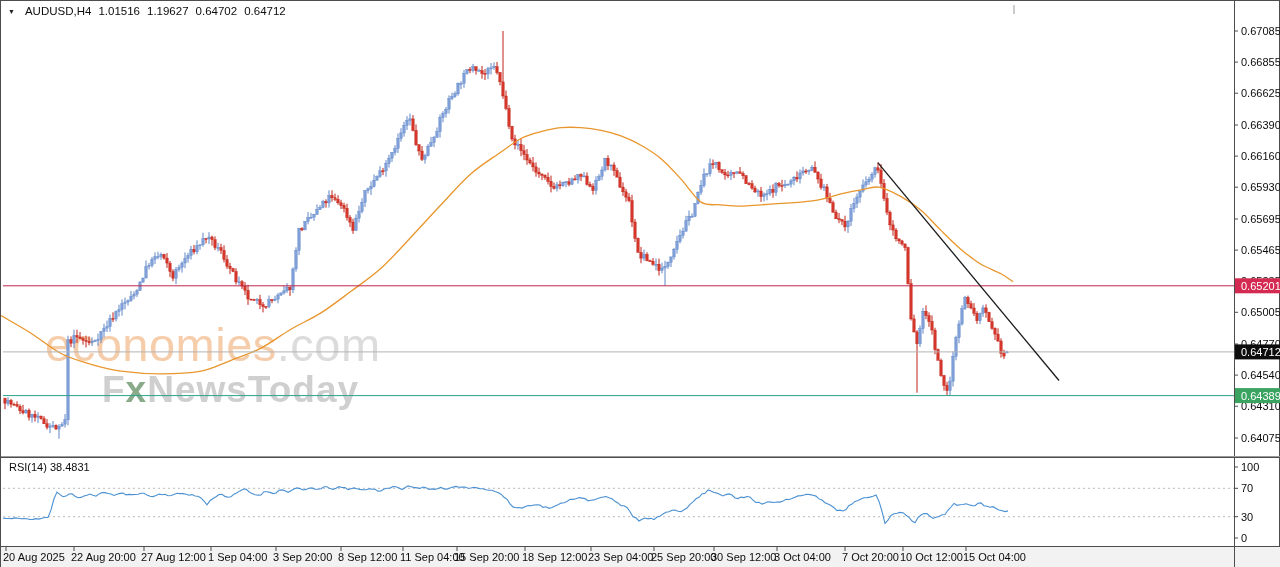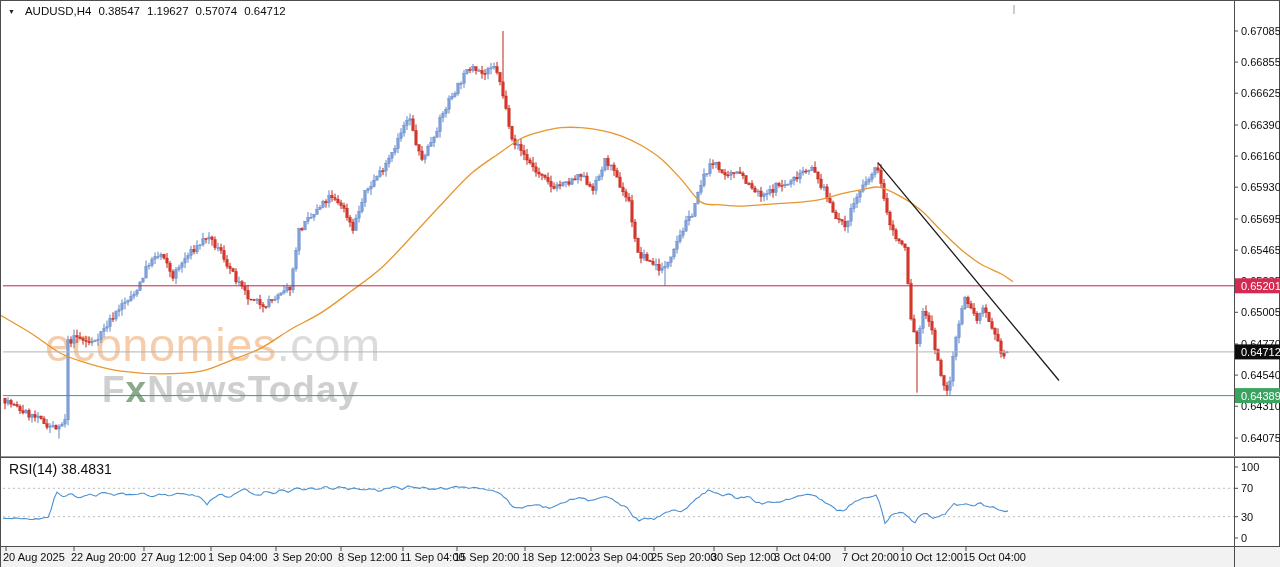--- a/index.html
+++ b/index.html
@@ -9,21 +9,21 @@
   #header{position:absolute;left:7px;top:4px;z-index:3;display:flex;align-items:center;gap:7px;
           font-size:11.5px;color:#0c0c0c;white-space:nowrap}
   #hdr-tri{font-size:7px;color:#222;margin-right:3px;line-height:1}
   #watermark{position:absolute;left:44px;top:320px;z-index:1;pointer-events:none;line-height:1;user-select:none}
   .wm1{font-size:47px;font-weight:normal;letter-spacing:0.5px}
   .wm-brand{color:#f6cdaa}
   .wm-com{color:#dcdcdc}
   .wm2{font-size:37px;font-weight:bold;color:#cfcfcf;margin:3px 0 0 57px;letter-spacing:1px}
   .wm-x{color:#8aab8a}
   #chart-svg{position:absolute;left:0;top:0;z-index:2}
-  #rsi-label{position:absolute;left:8px;top:460px;z-index:3;font-size:14px;color:#0c0c0c}
+  #rsi-label{position:absolute;left:8px;top:460px;z-index:3;font-size:11px;color:#0c0c0c}
 </style>
 </head>
 <body>
 
 <div id="window">
 
   <div id="watermark">
     <div class="wm1"><span class="wm-brand">economies</span><span class="wm-com">.com</span></div>
     <div class="wm2"><span>F</span><span class="wm-x">x</span><span>NewsToday</span></div>
   </div>
@@ -789,20 +789,20 @@
       <line x1="902" y1="546" x2="902" y2="550" stroke="#4d4d4d" stroke-width="1"></line>
       <text x="899" y="560" font-size="11px" font-family="&quot;Liberation Sans&quot;,sans-serif" fill="#0c0c0c">10 Oct 12:00</text>
       <line x1="965" y1="546" x2="965" y2="550" stroke="#4d4d4d" stroke-width="1"></line>
       <text x="962" y="560" font-size="11px" font-family="&quot;Liberation Sans&quot;,sans-serif" fill="#0c0c0c">15 Oct 04:00</text>
       <line x1="1013" y1="4" x2="1013" y2="13" stroke="#999999" stroke-width="1"></line>
     </svg>
 
   <div id="header">
     <span id="hdr-tri">▼</span>
     <span>AUDUSD,H4</span>
-    <span>0.38547</span>
+    <span>1.01516</span>
     <span>1.19627</span>
-    <span>0.57074</span>
+    <span>0.64702</span>
     <span>0.64712</span>
   </div>
 
   <div id="rsi-label">RSI(14) 38.4831</div>
 </div>
 
 </body></html>

